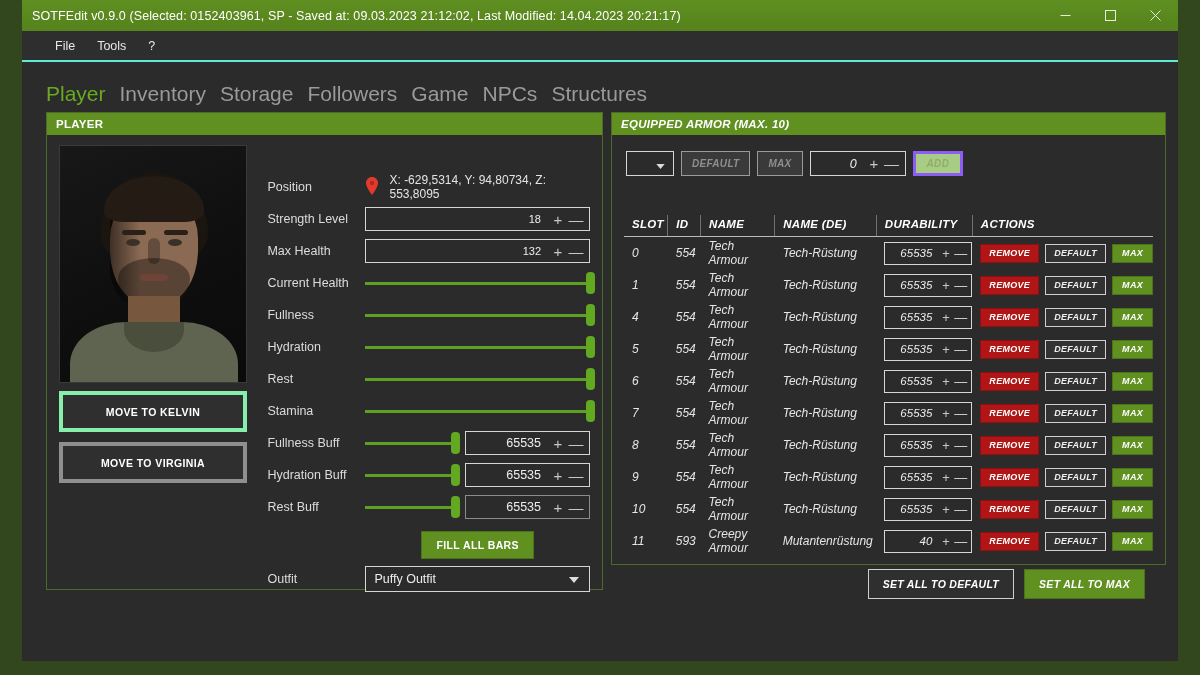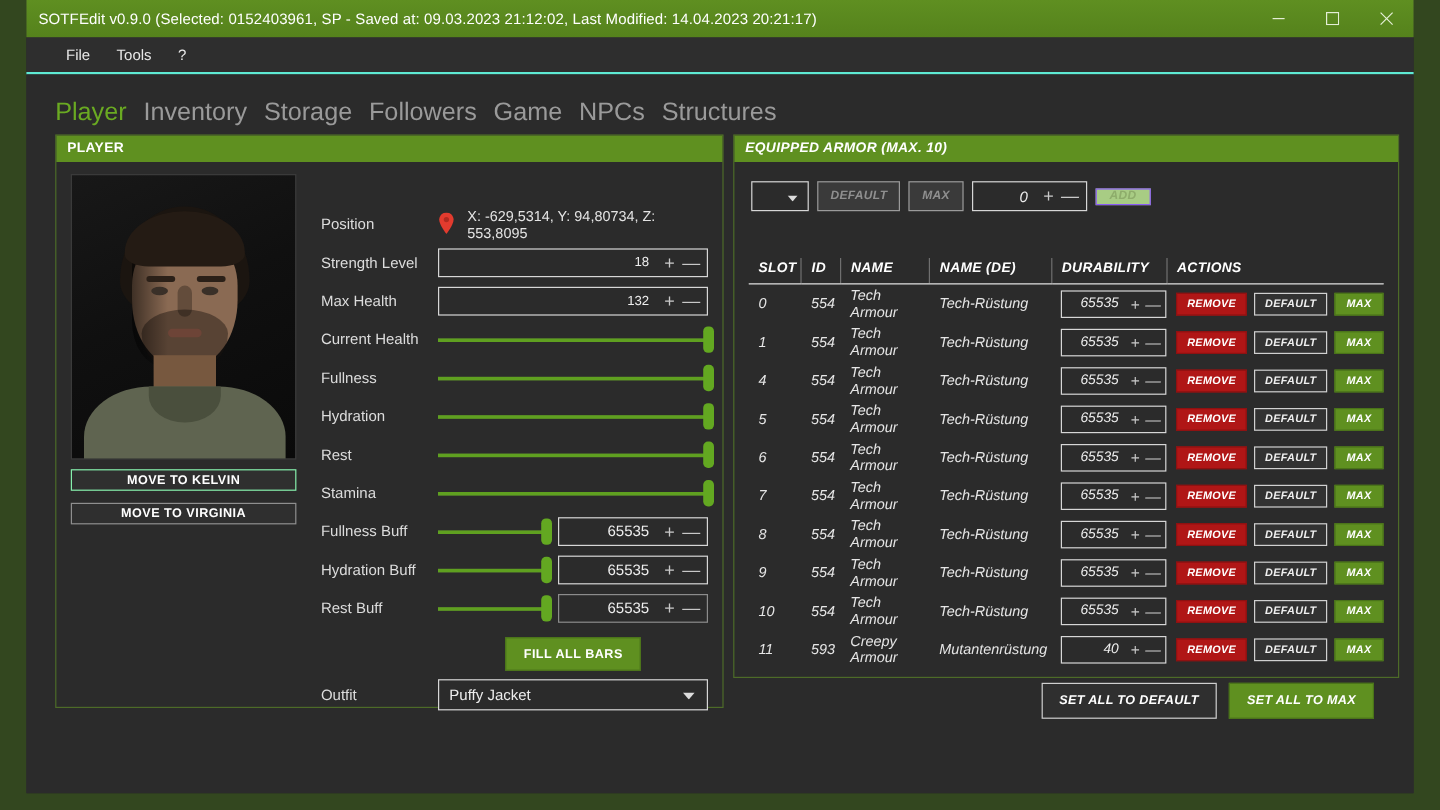--- a/index.html
+++ b/index.html
@@ -155,23 +155,23 @@
   .face-shirt {
     position: absolute; left: 10px; top: 176px; width: 168px; height: 64px;
     background: #5f6450; border-radius: 56px 56px 0 0 / 42px 42px 0 0;
   }
   .face-collar {
     position: absolute; left: 64px; top: 176px; width: 60px; height: 30px;
     background: #4a4f3d; border-radius: 0 0 30px 30px / 0 0 22px 22px;
   }
 
   .btn-move {
-    width: 188px; height: 18px;
+    width: 188px; height: 41px;
     background: #2f2f2f;
-    border: 1px solid #86efac;
+    border: 4px solid #86efac;
     color: #ffffff;
     font-size: 10.5px; font-weight: bold; letter-spacing: 0.4px;
     display: flex; align-items: center; justify-content: center;
     margin-top: 8px;
   }
   .btn-move.second { border-color: #8f8f8f; margin-top: 10px; }
 
   
   .fields-col { flex: 1 1 auto; padding-left: 18px; padding-top: 26px; }
   .frow {
@@ -242,21 +242,21 @@
   .mini-combo {
     width: 48px; height: 25px; border: 1px solid #d6d6d6; background: #2b2b2b;
     display: flex; align-items: center; justify-content: center; position: relative;
   }
   .btn-dis {
     height: 25px; border: 1px solid #9a9a9a; background: #3a3a3a;
     color: #8f8f8f; font-size: 10px; font-weight: bold; letter-spacing: 0.3px;
     display: flex; align-items: center; justify-content: center; padding: 0 10px;
   }
   .btn-add-dis {
-    height: 14px; background: #a8cc84; border: 1px solid #8b5cf6;
+    height: 25px; background: #a8cc84; border: 3px solid #8b5cf6;
     color: #8ead6b; font-size: 10px; font-weight: bold; letter-spacing: 0.3px;
     display: flex; align-items: center; justify-content: center; padding: 0 11px;
   }
   .qtybox {
     width: 96px; height: 25px; border: 1px solid #d6d6d6; background: #2b2b2b;
     display: flex; align-items: center; justify-content: flex-end; padding-right: 4px;
   }
   .qtybox .val { color: #ededed; font-size: 12.5px; margin-right: 8px; }
 
   
@@ -530,21 +530,21 @@
                 </div>
 
                 <div class="fill-row">
                   <div class="btn-green">FILL ALL BARS</div>
                 </div>
 
                 <div class="frow">
                   <div class="flabel">Outfit</div>
                   <div class="fctl">
                     <div class="combo">
-                      <span>Puffy Jacket</span>
+                      <span>Puffy Outfit</span>
                       <span class="caret">
                         <svg width="10" height="6" viewBox="0 0 10 6">
                             <path d="M0 0 L10 0 L5 6 Z" fill="#dcdcdc"></path>
                           </svg>
                       </span>
                     </div>
                   </div>
                 </div>
 
               </div>

